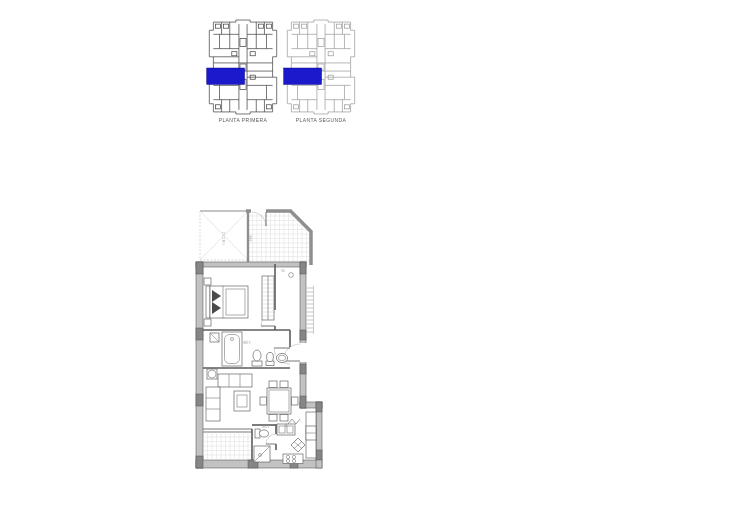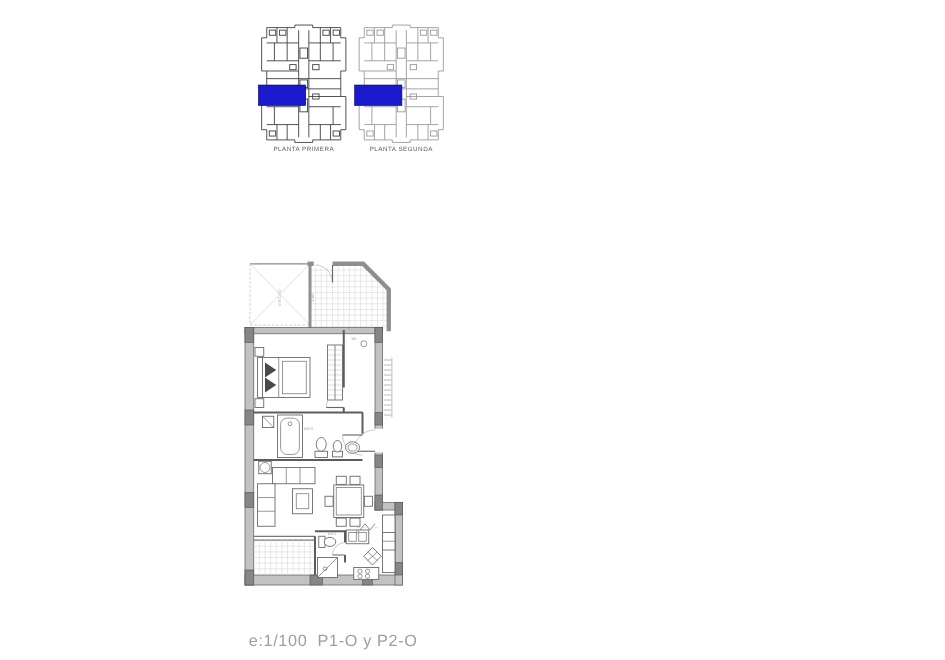--- a/index.html
+++ b/index.html
@@ -345,14 +345,13 @@
       <g>
         <rect class="furn" x="93" y="256" width="20" height="9.5"></rect>
         <circle class="furnl" cx="98" cy="259" r="1.7"></circle>
           <circle class="furnl" cx="104" cy="259" r="1.7"></circle>
         <circle class="furnl" cx="98" cy="263" r="1.7"></circle>
           <circle class="furnl" cx="104" cy="263" r="1.7"></circle>
       </g>
     </g>
   </svg>
 
-  <div id="scale-caption">e:1/100  P1-O y P2-O</div>
 </div>
 
 </body></html>

